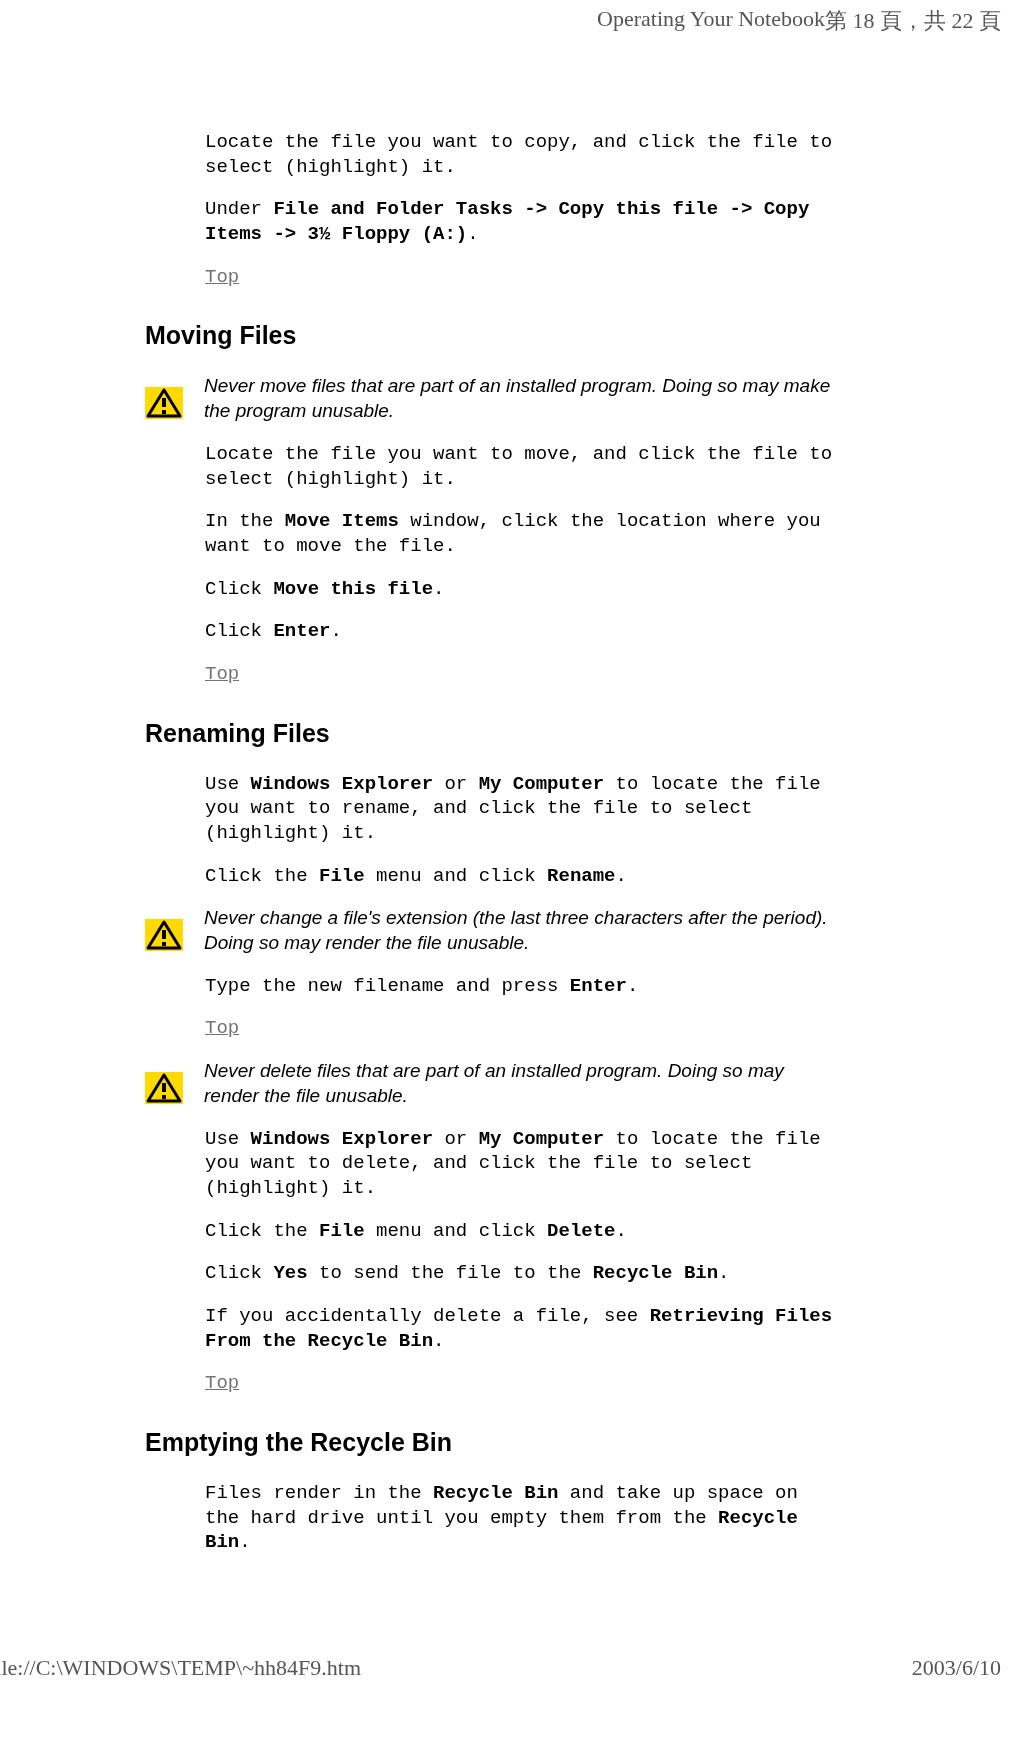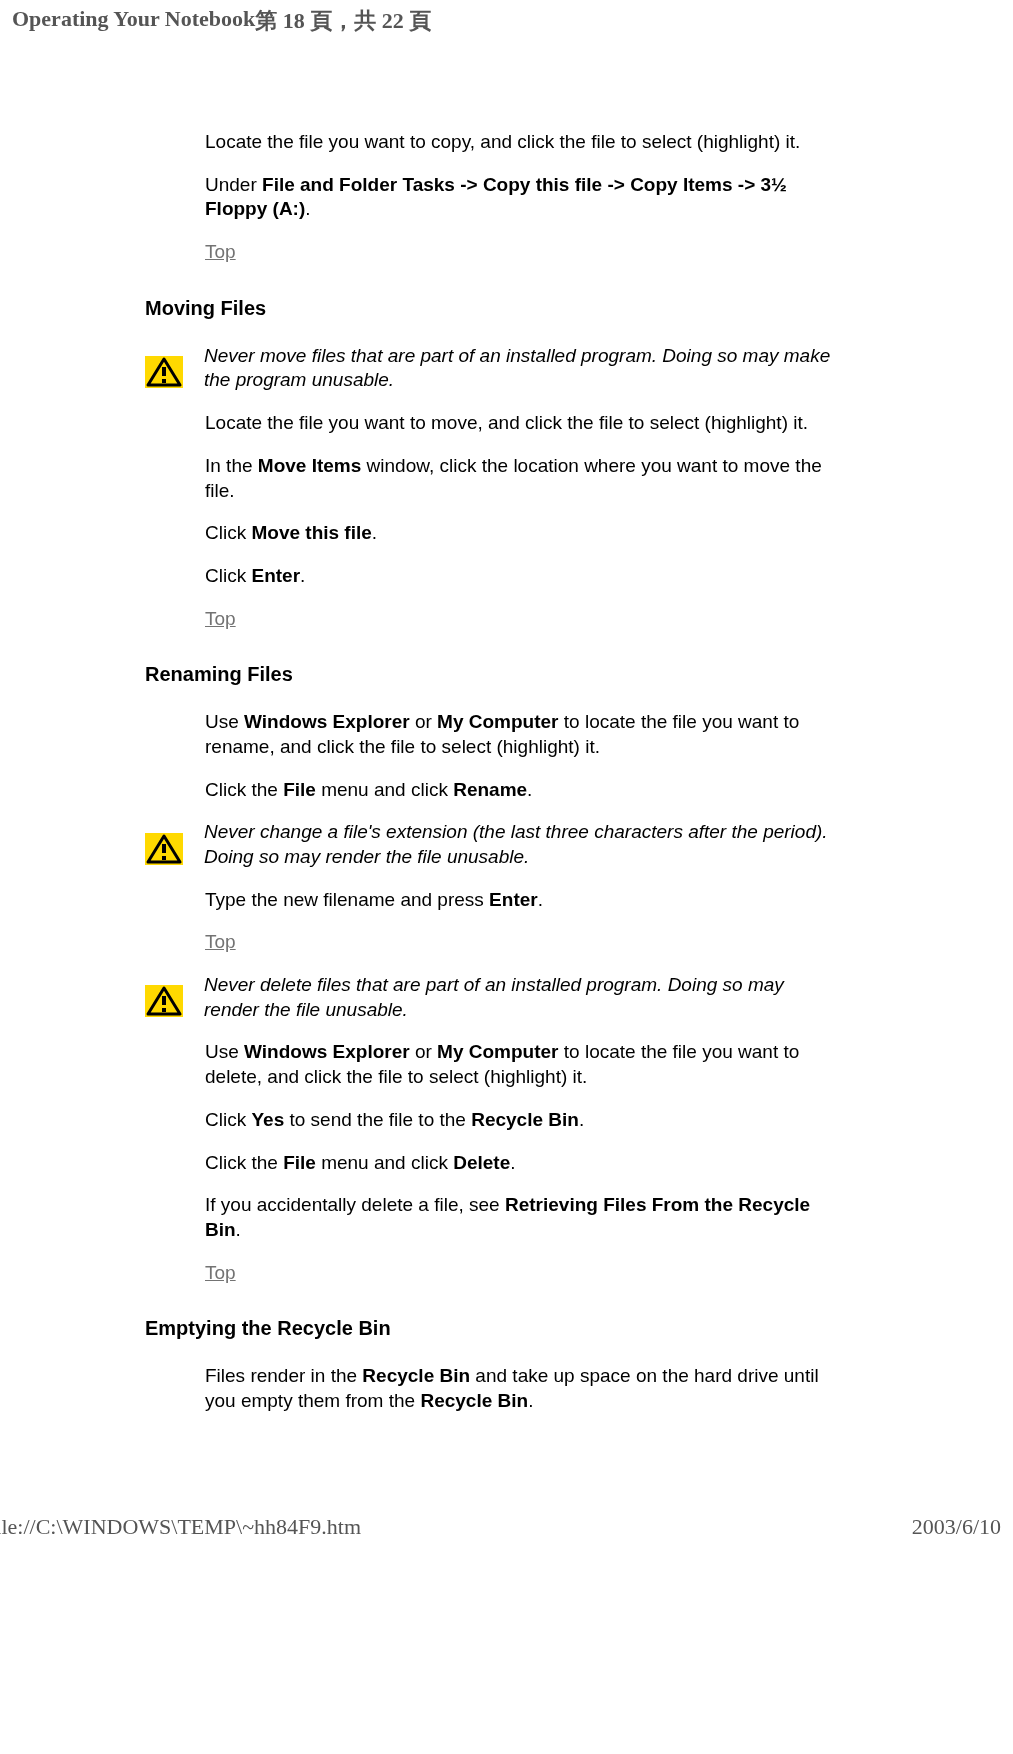--- a/index.html
+++ b/index.html
@@ -6,41 +6,41 @@
       font-family: Arial, Helvetica, sans-serif;
       font-size: 19px;
       margin: 0;
       padding: 0;
       width: 1013px;
       color: #000;
       background: #fff;
     }
     .header {
       display: flex;
-      justify-content: flex-start;
+      justify-content: flex-end;
       padding: 6px 12px 4px 12px;
       font-family: "Times New Roman", Times, serif;
       font-size: 22px;
       color: #555;
-      font-weight: bold;
     }
     .content {
       margin-left: 145px;
       margin-right: 175px;
       margin-top: 90px;
     }
     .indent {
       margin-left: 60px;
+      font-family: Liberation Mono, monospace;
     }
     .para {
       margin-bottom: 18px;
       line-height: 1.3;
     }
     h3.section {
-      font-size: 20px;
+      font-size: 25px;
       font-weight: bold;
       margin: 32px 0 24px 0;
     }
     a.top-link {
       color: #737373;
       text-decoration: underline;
     }
     .warning-row {
       display: flex;
       align-items: flex-end;
@@ -154,24 +154,24 @@
       </svg>
     </span>
     <div class="warning-text">Never delete files that are part of an installed program. Doing so may render the file unusable.</div>
   </div>
 
   <div class="indent">
     <div class="para">
       <span>Use </span><b>Windows Explorer</b><span> or </span><b>My Computer</b><span> to locate the file you want to delete, and click the file to select (highlight) it.</span>
     </div>
     <div class="para">
-      <span>Click </span><b>Yes</b><span> to send the file to the </span><b>Recycle Bin</b><span>.</span>
+      <span>Click the </span><b>File</b><span> menu and click </span><b>Delete</b><span>.</span>
     </div>
     <div class="para">
-      <span>Click the </span><b>File</b><span> menu and click </span><b>Delete</b><span>.</span>
+      <span>Click </span><b>Yes</b><span> to send the file to the </span><b>Recycle Bin</b><span>.</span>
     </div>
     <div class="para">
       <span>If you accidentally delete a file, see </span><b>Retrieving Files From the Recycle Bin</b><span>.</span>
     </div>
     <div class="para"><a href="#" class="top-link">Top</a></div>
   </div>
 
   <h3 class="section">Emptying the Recycle Bin</h3>
 
   <div class="indent">

